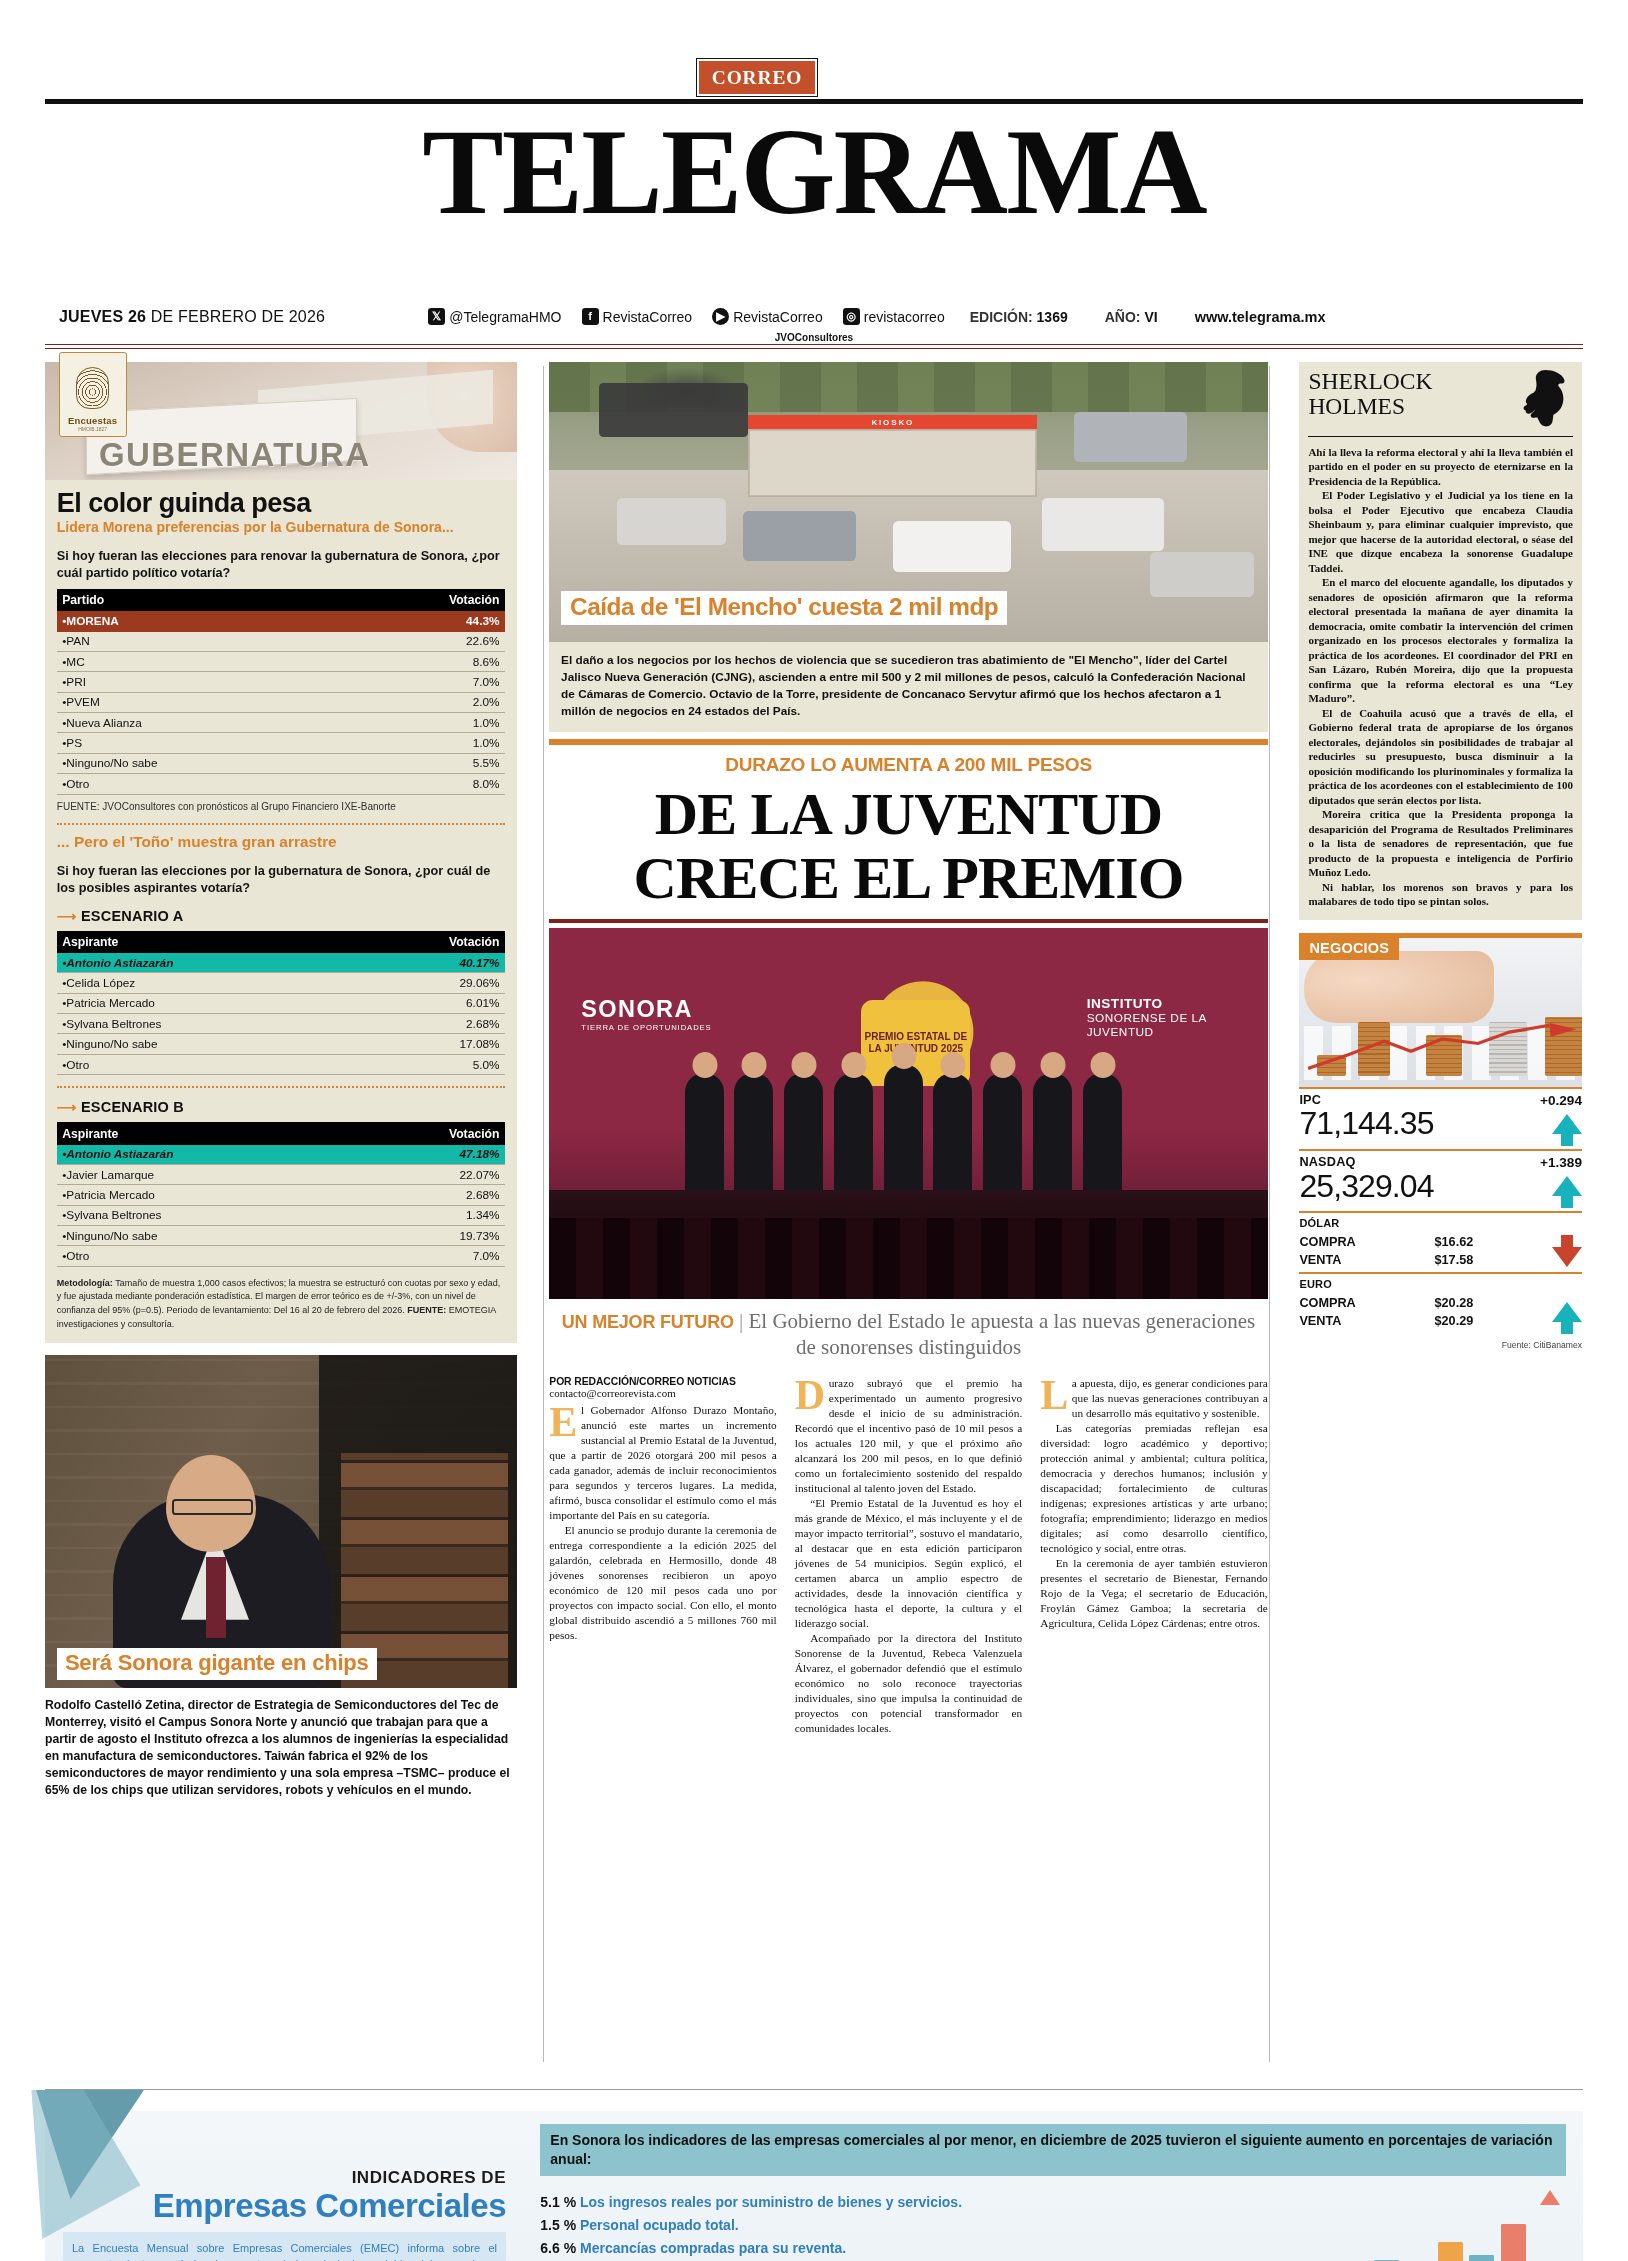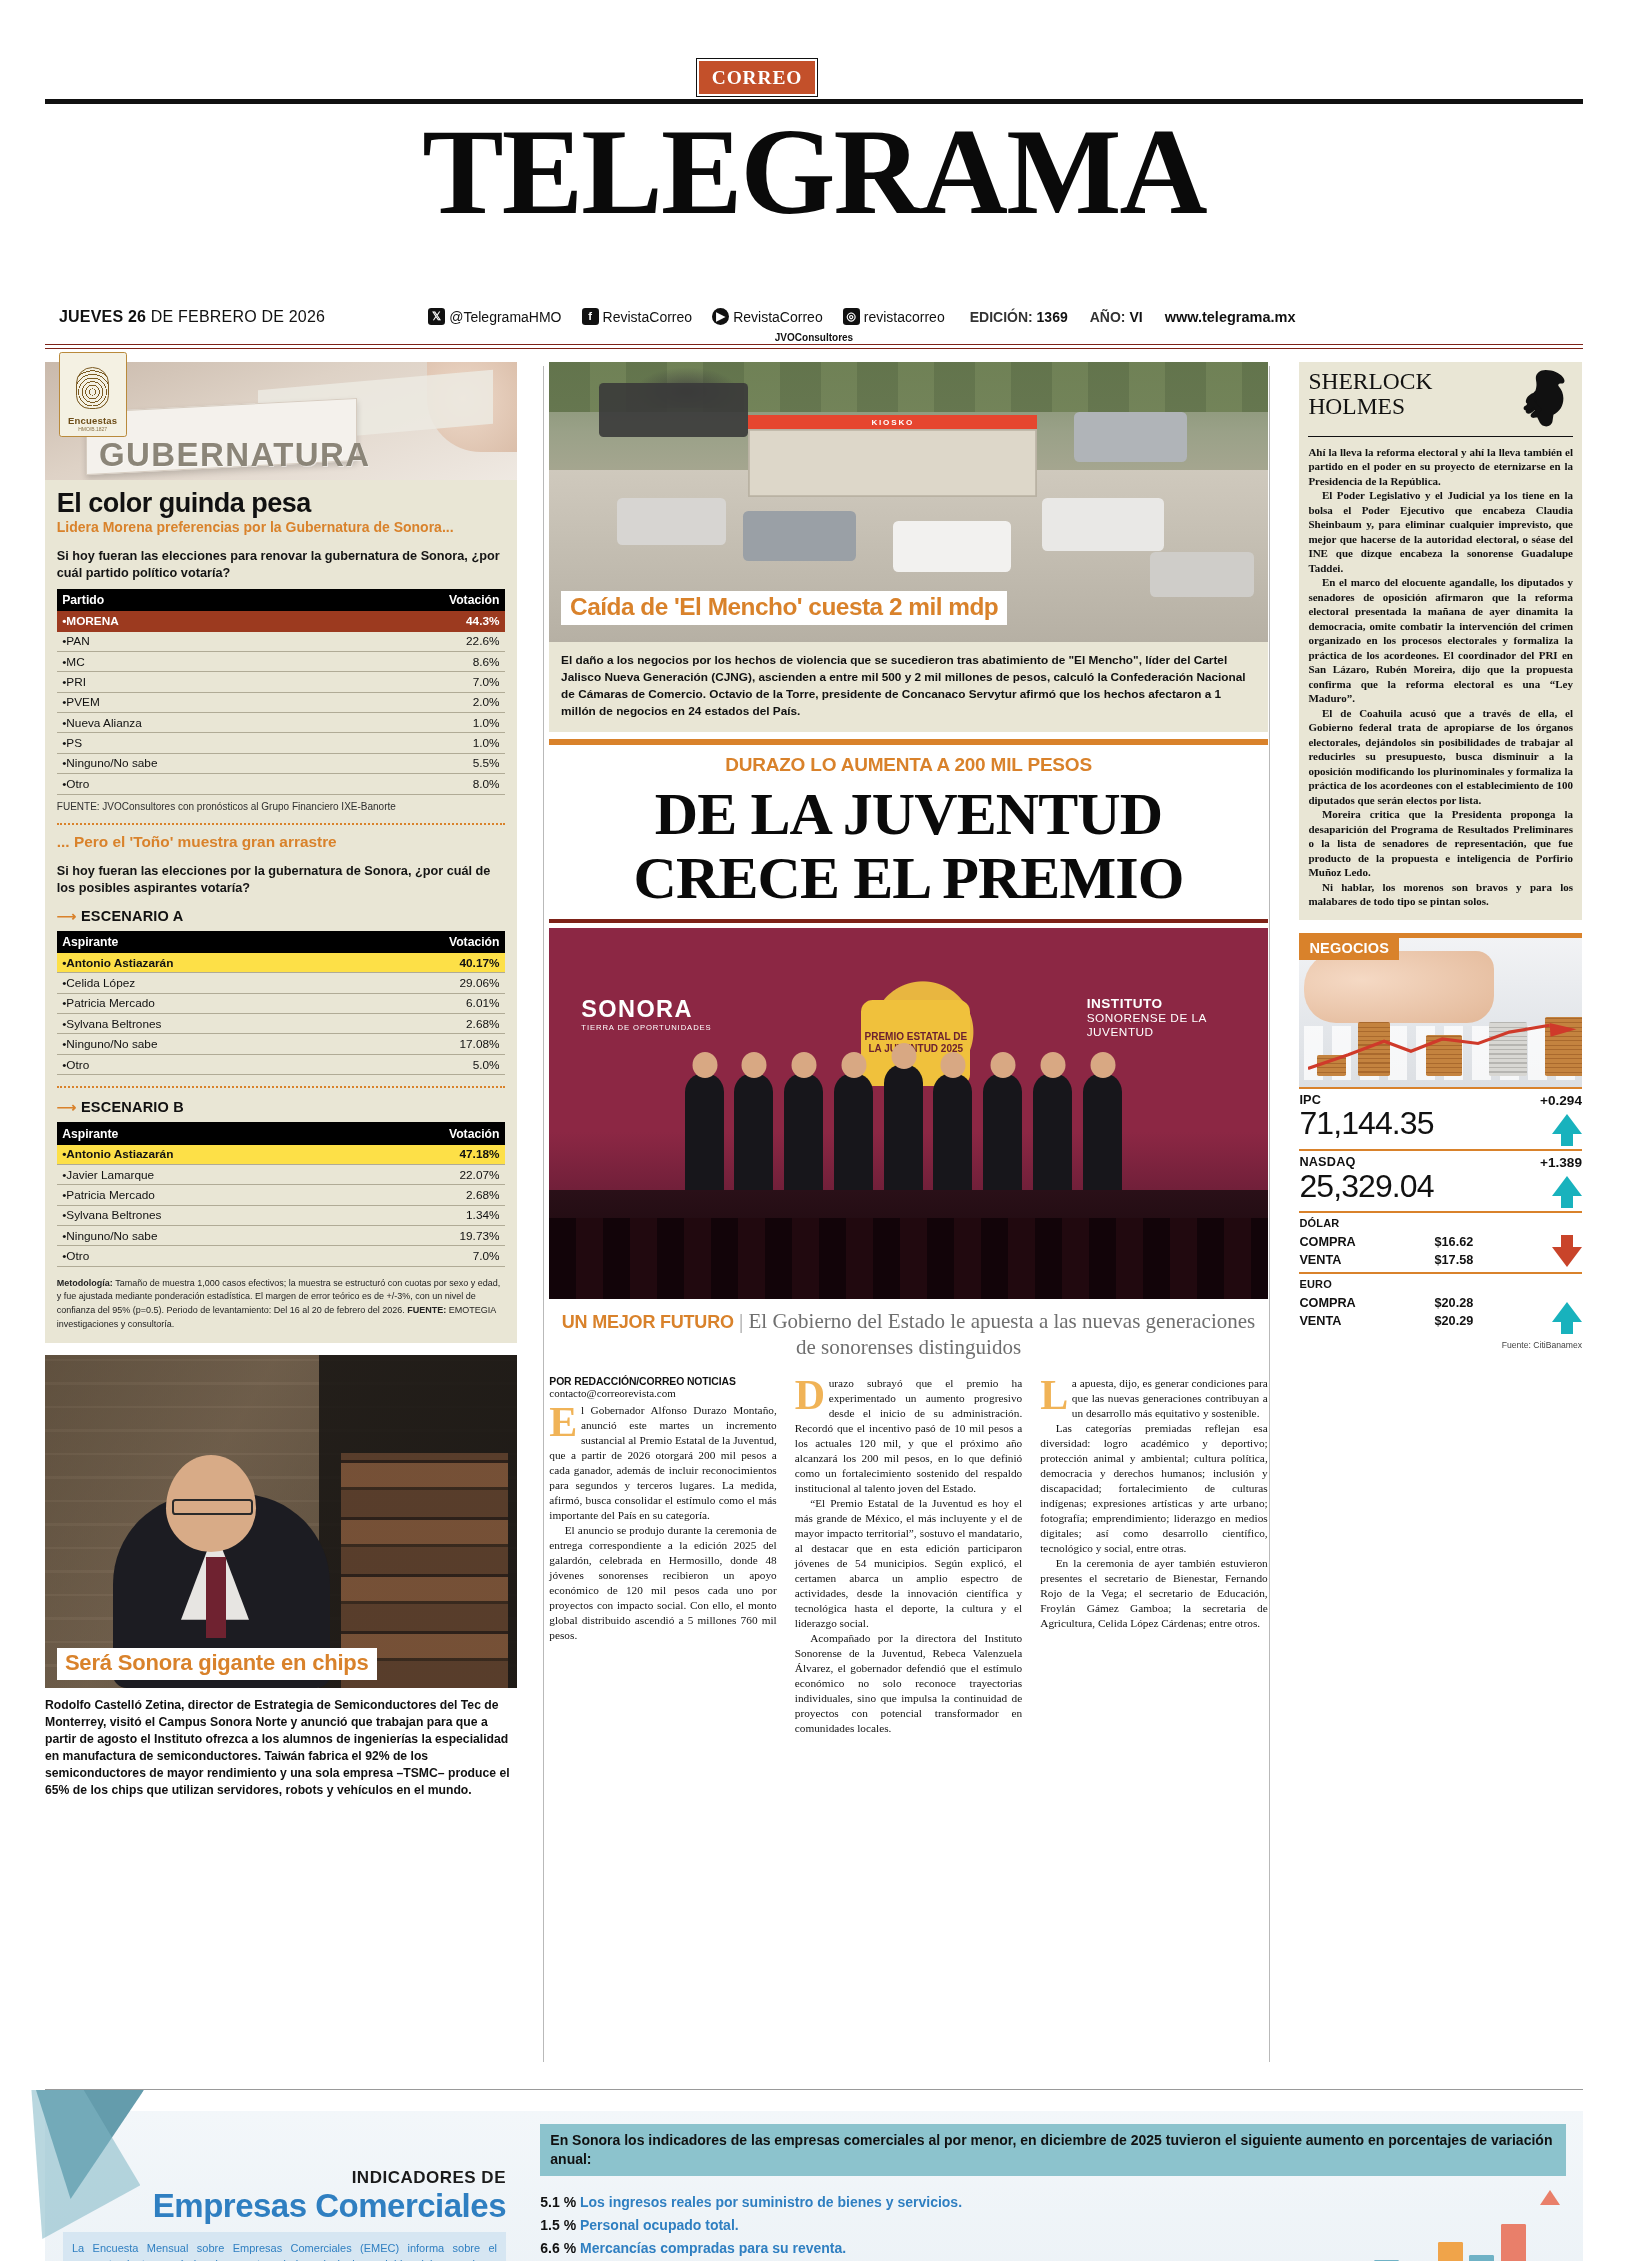--- a/index.html
+++ b/index.html
@@ -50,21 +50,21 @@
   .date-line .light { font-weight: 400; }
   .socials { display: flex; align-items: center; gap: 20px; margin-left: 103px; }
   .soc { display: flex; align-items: center; gap: 4.1px; }
   .soc .ico {
     width: 17px; height: 17px; background: #111; border-radius: 3.2px;
     display: flex; align-items: center; justify-content: center;
     color: #fff; font-size: 11.3px; font-weight: 700; line-height: 1;
   }
   .soc .ico.rnd { border-radius: 8.6px; }
   .soc .lbl { font-size: 14px; color: #111; font-weight: 400; }
-  .meta { display: flex; align-items: center; gap: 22px; margin-left: 25px; }
+  .meta { display: flex; align-items: center; gap: 37px; margin-left: 25px; }
   .meta .ed { font-size: 14px; font-weight: 700; color: #333; }
   .meta .ed b { color: #111; }
   .meta .site { font-size: 14.5px; font-weight: 700; color: #111; }
   .jvo-wrap {
     position: absolute; left: 0; top: 332px; width: 1628px; text-align: center;
   }
   .jvo-wrap .jvo { font-size: 10px; font-weight: 700; color: #111; }
   .rule-red {
     position: absolute; left: 45px; top: 344px; width: 1538px;
     border-top: 1.8px solid #7d2218; border-bottom: 0.9px solid #7d2218; height: 4.5px;
@@ -139,21 +139,21 @@
     background: #000; color: #fff; font-size: 12.2px; font-weight: 700;
     text-align: left; padding: 4.1px 5.4px;
   }
   table.poll th.r { text-align: right; }
   table.poll td {
     font-size: 11.8px; color: #111; padding: 2.7px 5.4px;
     border-bottom: 0.9px solid #b0ab96; white-space: nowrap;
   }
   table.poll td.r { text-align: right; }
   table.poll tr.hl-dark td { background: #9c3a1f; color: #fff; font-weight: 700; border-bottom-color:#9c3a1f;}
-  table.poll tr.hl-orange td { background: #fde047; color: #111; font-weight: 700; }
+  table.poll tr.hl-orange td { background: #14b8a6; color: #111; font-weight: 700; font-style: italic; }
   .poll-src { font-size: 10px; color: #2f2f2f; margin-top: 6.3px; }
   .dotted-sep {
     border-top: 2.3px dotted #d9822b; margin: 11px 0 8.1px 0; height: 0;
   }
   .sec-title2 {
     font-size: 15.4px; font-weight: 700; color: #d9822b; line-height: 17px;
   }
   .scen-label {
     display: flex; align-items: center; gap: 4.5px; margin-top: 11px;
     font-size: 14.5px; font-weight: 700; color: #111; letter-spacing: 0.2px;

